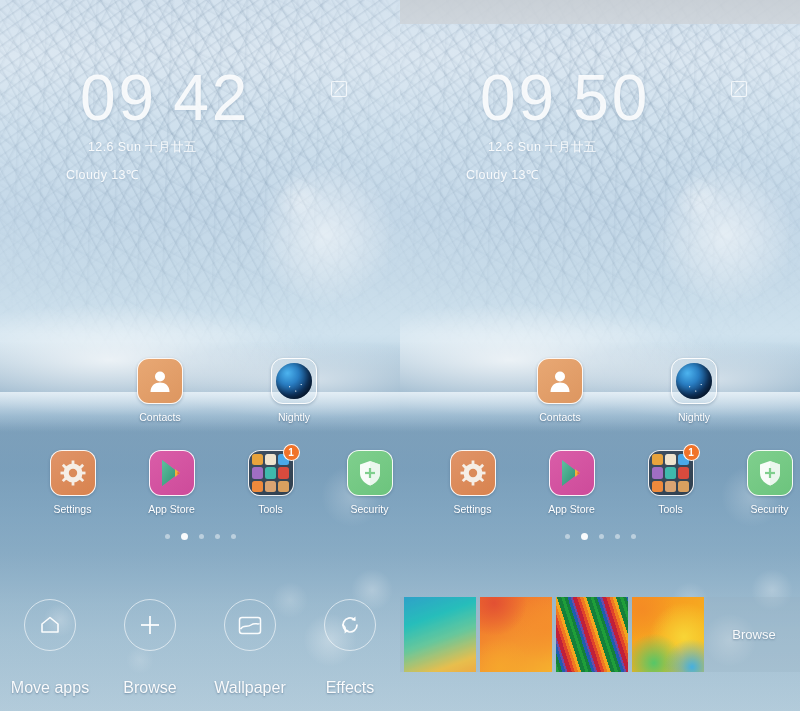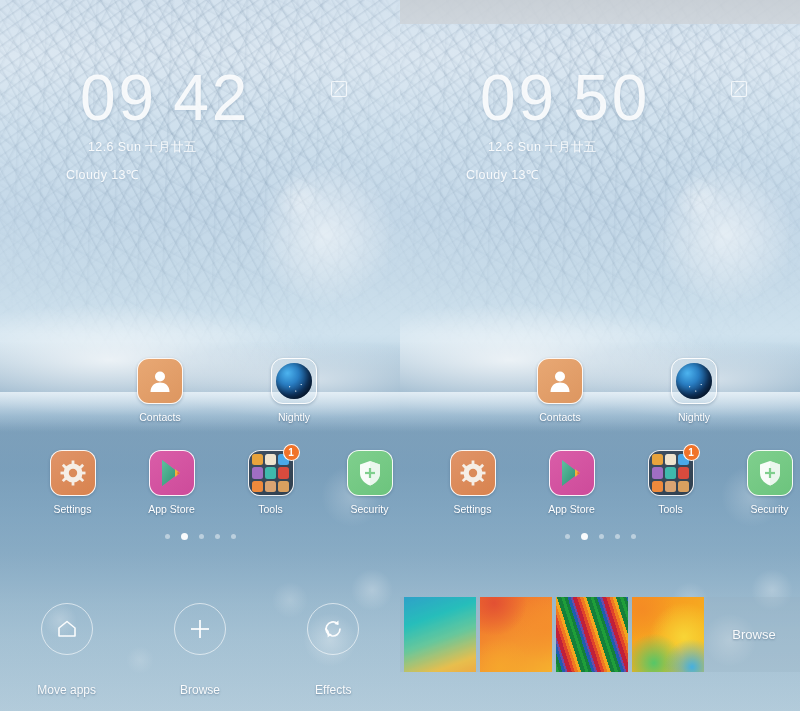--- a/index.html
+++ b/index.html
@@ -250,21 +250,21 @@
     width: 92px;
   }
   .tool-circle {
     width: 52px; height: 52px;
     border-radius: 50%;
     border: 1.2px solid rgba(255,255,255,0.60);
     display: flex; align-items: center; justify-content: center;
   }
   .tool-label {
     margin-top: 28px;
-    font-size: 12px;
+    font-size: 16px;
     color: rgba(255,255,255,0.95);
     text-shadow: 0 1px 2px rgba(60,90,120,0.55);
     white-space: nowrap;
   }
 
   
   .top-bar {
     position: absolute;
     left: 0; top: 0; width: 400px; height: 24px;
     background: linear-gradient(to bottom, rgba(200,206,212,0.90), rgba(206,212,218,0.88));
@@ -476,20 +476,29 @@
         <div class="tool-circle">
           <svg width="22" height="22" viewBox="0 0 22 22">
             <rect x="10.1" y="2" width="1.8" height="18" fill="rgba(255,255,255,0.95)"></rect>
             <rect x="2" y="10.1" width="18" height="1.8" fill="rgba(255,255,255,0.95)"></rect>
           </svg>
         </div>
         <div class="tool-label">Browse</div>
       </div>
       <div class="tool">
         <div class="tool-circle">
+          <svg width="24" height="19" viewBox="0 0 24 19" fill="none">
+            <rect x="1.5" y="1.5" width="21" height="16" rx="2.5" stroke="rgba(255,255,255,0.95)" stroke-width="1.5"></rect>
+            <path d="M2.5 13 C6 8 9 12 13 9 C17 6 19.5 9 21.5 7.5" stroke="rgba(255,255,255,0.95)" stroke-width="1.5" fill="none"></path>
+          </svg>
+        </div>
+        <div class="tool-label">Wallpaper</div>
+      </div>
+      <div class="tool">
+        <div class="tool-circle">
           <svg width="22" height="22" viewBox="0 0 22 22" fill="none">
             <path d="M18 11 A7 7 0 1 1 15.5 5.6" stroke="rgba(255,255,255,0.95)" stroke-width="1.7" fill="none" stroke-linecap="round"></path>
             <path d="M4 11 A7 7 0 0 1 6.5 16.4" stroke="rgba(255,255,255,0.95)" stroke-width="1.7" fill="none" stroke-linecap="round"></path>
             <path d="M16.5 2.5 L16.5 7 L12.2 6" fill="rgba(255,255,255,0.95)"></path>
             <path d="M5.6 19.6 L5.6 15 L9.9 16.2" fill="rgba(255,255,255,0.95)"></path>
           </svg>
         </div>
         <div class="tool-label">Effects</div>
       </div>
     </div>

